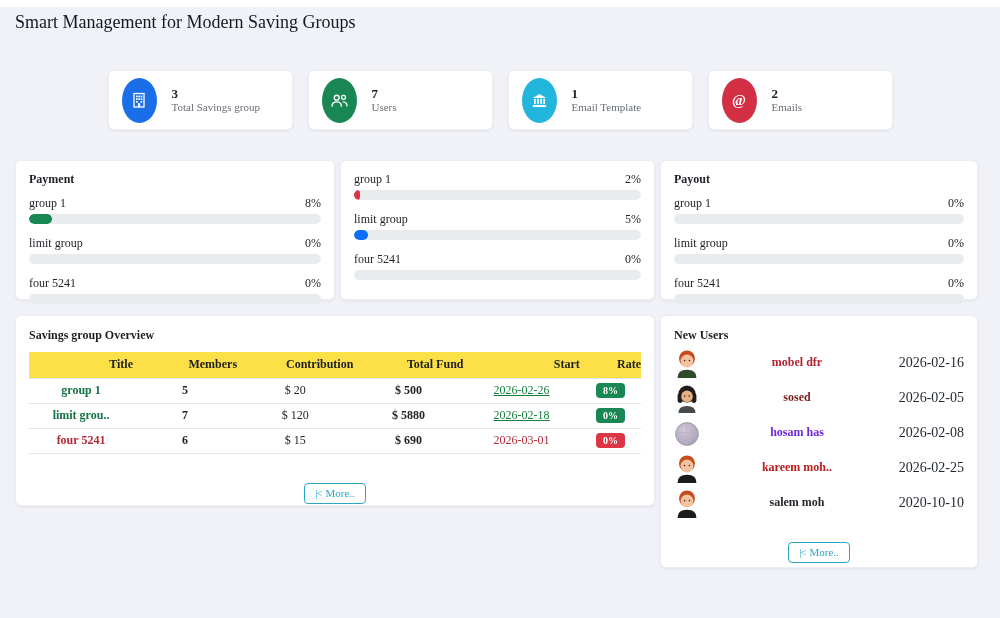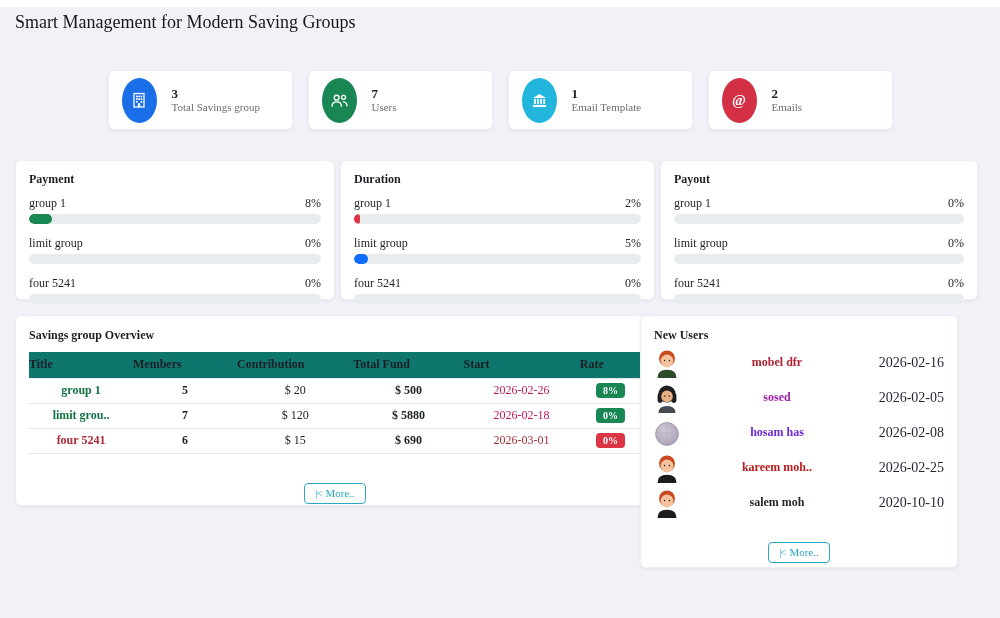--- a/index.html
+++ b/index.html
@@ -46,52 +46,52 @@
   .pg-track { height:10px; background:#e9ecef; border-radius:6px; overflow:hidden; }
   .pg-fill { height:100%; border-radius:6px; }
   .fill-green { background:#198754; }
   .fill-red   { background:#dc3545; }
   .fill-blue  { background:#0d6efd; }
 
   
   #overview-card { left:15px; top:315px; width:640px; height:191px; padding:12px 13px; }
   #overview-card .card-title { margin-bottom:9px; }
   table { width:100%; border-collapse:collapse; table-layout:fixed; font-size:12px; }
-  thead th { background:#0f766e; height:26px; font-weight:bold; text-align:left; color:#1c1f24; }
+  thead th { background:#fde047; height:26px; font-weight:bold; text-align:right; color:#1c1f24; }
   tbody td { height:25px; text-align:center; border-top:1px solid #e3e6ea; }
   tbody tr:last-child td { border-bottom:1px solid #e3e6ea; }
   col.c-title{width:17%} col.c-members{width:17%} col.c-contrib{width:19%}
   col.c-fund{width:18%} col.c-start{width:19%} col.c-rate{width:10%}
   .t-green { color:#157347; font-weight:bold; }
   .t-red   { color:#b02a37; font-weight:bold; }
-  .d-green { color:#be185d; }
+  .d-green { color:#15803d;text-decoration:underline; }
   .d-red   { color:#b02a37; }
   .t-bold  { font-weight:bold; }
   .badge { display:inline-block; padding:2px 7px; border-radius:4px; font-size:10px; font-weight:bold; color:#fff; line-height:11px; }
   .badge-green { background:#198754; }
   .badge-red   { background:#dc3545; }
 
   .more-btn {
     display:flex; align-items:center; gap:4px; margin:0 auto;
     background:#fff; border:1px solid #2ba7c4; color:#2ba7c4;
     border-radius:4px; padding:3px 10px 4px; font-size:11px;
     font-family:"Liberation Serif", serif; cursor:pointer;
   }
   .more-icon { font-size:11px; letter-spacing:-1px; }
   #overview-more { margin-top:29px; }
 
   
-  #new-users-card { left:640px; top:315px; width:318px; height:253px; padding:12px 13px; }
+  #new-users-card { left:660px; top:315px; width:318px; height:253px; padding:12px 13px; }
   #new-users-card .card-title { margin-bottom:2px; }
   .nu-row { display:flex; align-items:center; height:35px; }
   .nu-avatar { width:28px; flex:0 0 auto; display:flex; align-items:center; }
   .nu-name { flex:1; text-align:center; font-weight:bold; font-size:12px; }
   .nu-date { width:72px; text-align:right; font-size:14px; color:#1f2430; }
   .n-red   { color:#b02330; }
-  .n-green { color:#a21caf; }
+  .n-green { color:#7f1d1d; }
   .n-lblue { color:#6d28d9; }
   .n-blue  { color:#b91c1c; }
   .n-dark  { color:#23282e; }
   #users-more { margin-top:22px; }
 </style>
 </head>
 <body>
 
 <div class="topbar"></div>
 <h1 class="page-title">Smart Management for Modern Saving Groups</h1>
@@ -187,21 +187,20 @@
         <span>four 5241</span>
         <span>0%</span>
       </div>
     <div class="pg-track">
         <div class="pg-fill" style="width: 0%;"></div>
       </div>
   </div>
 </div>
 
 <div class="card pg-card" id="pg-duration">
-  <div class="card-title">Duration</div>
   <div class="pg-item">
     <div class="pg-labels">
         <span>group 1</span>
         <span>2%</span>
       </div>
     <div class="pg-track">
         <div class="pg-fill fill-red" style="width: 2%;"></div>
       </div>
   </div>
   <div class="pg-item">

